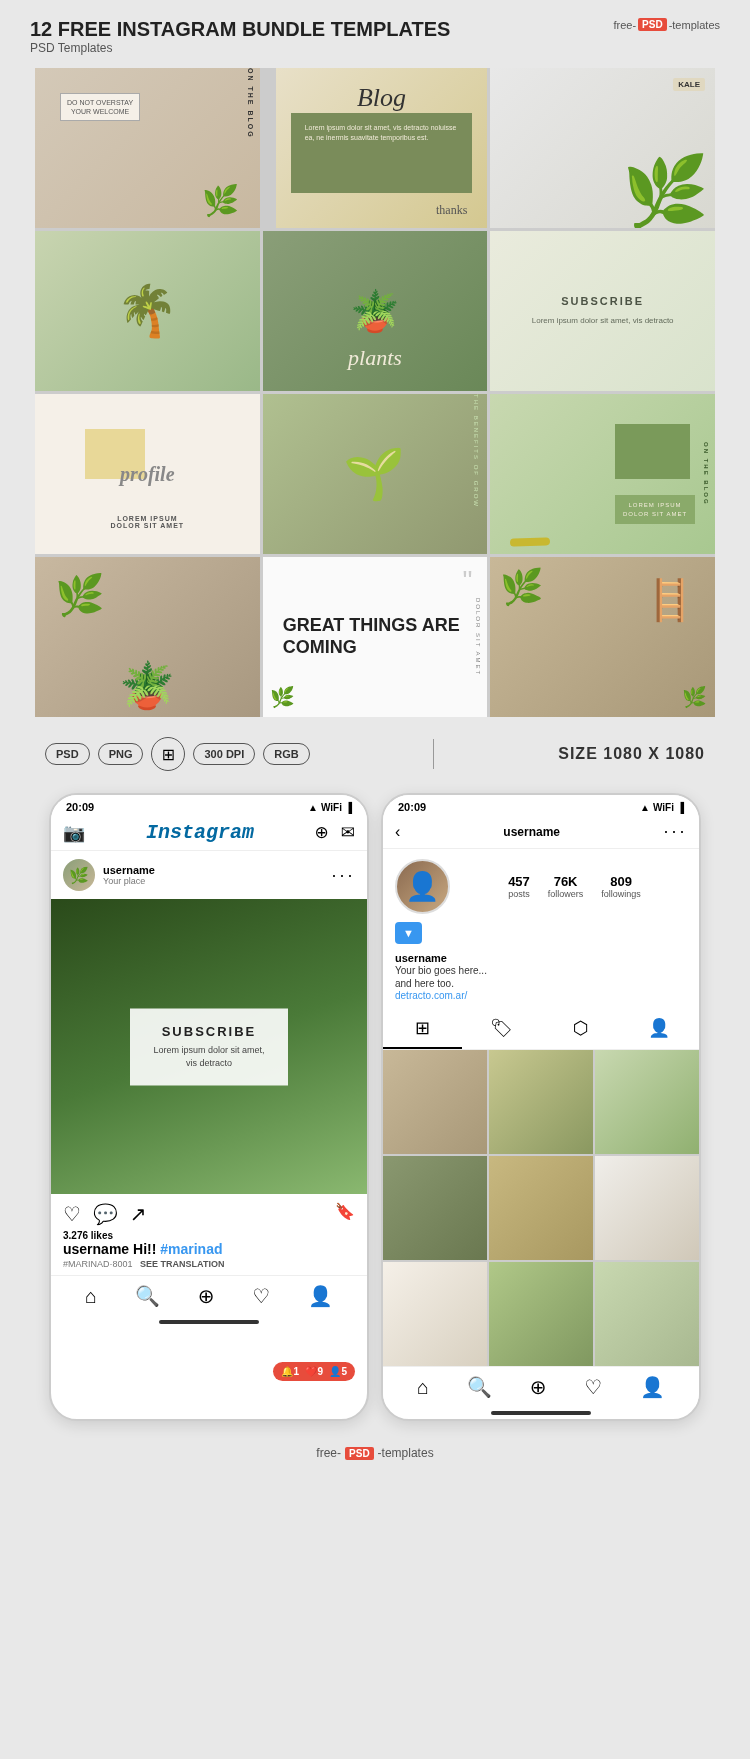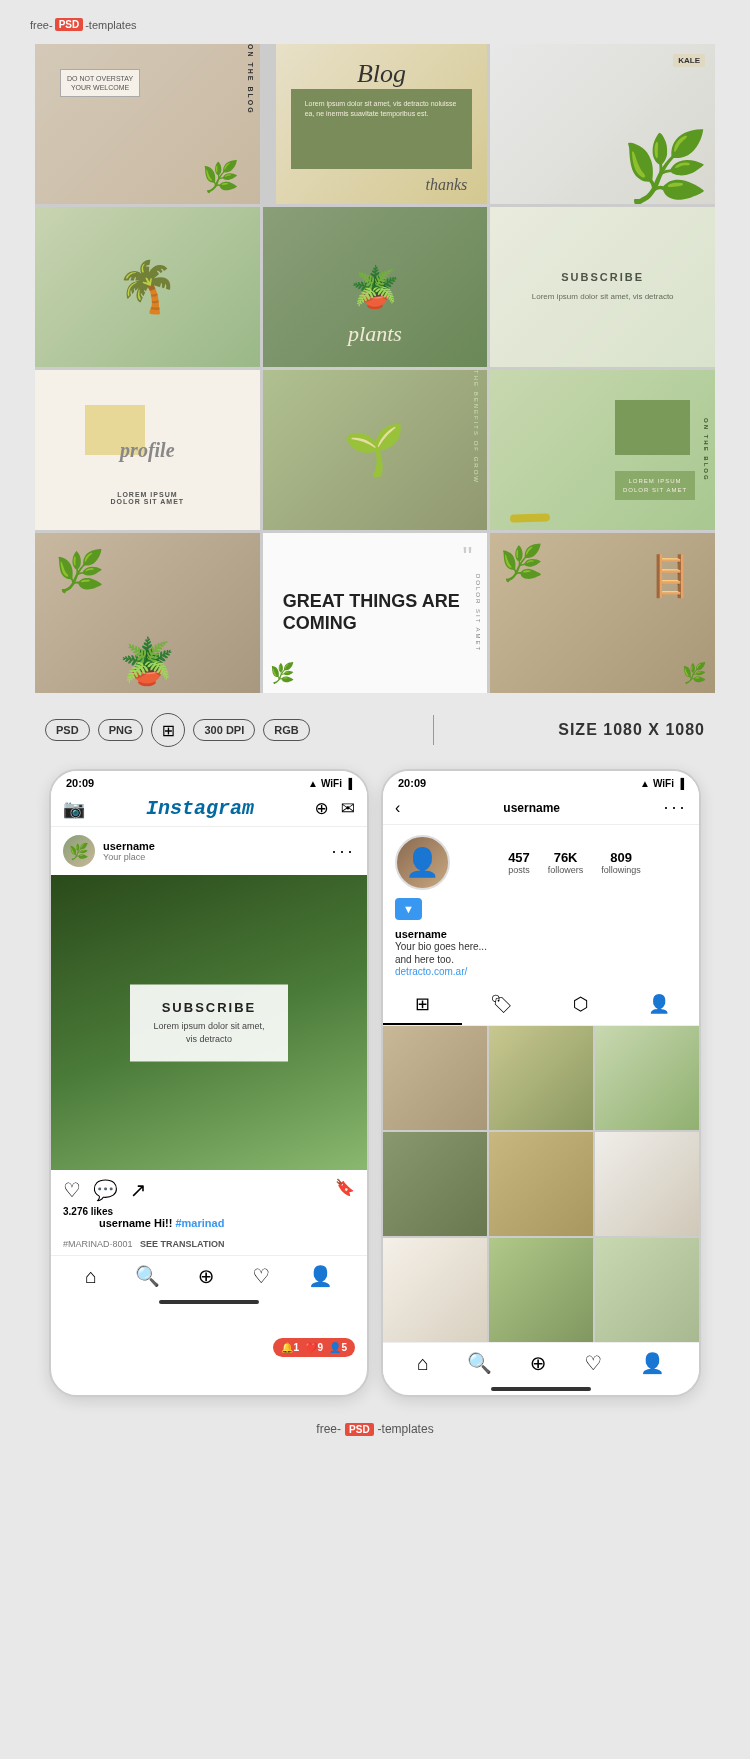--- a/index.html
+++ b/index.html
@@ -150,22 +150,21 @@
     .cell-2 .blog-text {
       font-size: 7px;
       color: #f0ead8;
       line-height: 1.4;
     }
     .cell-2 .thanks-text {
       position: absolute;
       bottom: 10px;
       right: 20px;
       font-family: 'Times New Roman', serif;
-      font-style: italic;
-      font-size: 16px;
+      font-size: 12px;
       color: #555;
     }
 
     
     .cell-3 .cell-inner { background: linear-gradient(135deg, #e8e8e8 0%, #d8d8d0 100%); }
     .cell-3 .plant-big {
       font-size: 70px;
       color: #4a7a3a;
       position: absolute;
       bottom: -5px;
@@ -518,23 +517,23 @@
       background: #fff;
     }
     .post-actions-left { display: flex; gap: 12px; font-size: 20px; }
 
     
     .post-meta {
       padding: 0 12px 6px;
       background: #fff;
     }
     .likes-count { font-size: 10px; font-weight: 700; color: #000; }
-    .caption-line { font-size: 11px; color: #000; margin-left: 36px; }
+    .caption-line { font-size: 14px; color: #000; }
     .caption-line span { font-weight: 700; }
-    .hashtag-line { font-size: 9px; color: #777; margin-top: 10px; }
+    .hashtag-line { font-size: 9px; color: #777; margin-top: 2px; }
 
     
     .phone-bottom-nav {
       display: flex;
       justify-content: space-around;
       align-items: center;
       padding: 8px 15px;
       border-top: 1px solid #eee;
       background: #fff;
     }
@@ -703,20 +702,24 @@
       height: 4px;
       background: #333;
       border-radius: 2px;
       margin: 4px auto;
     }
   </style>
 </head>
 <body>
 
 <div class="header">
+  <div class="header-left">
+    <h1>12 FREE INSTAGRAM BUNDLE TEMPLATES</h1>
+    <p>PSD Templates</p>
+  </div>
   <div class="header-right">
     <span class="brand-logo">
       <span>free-</span>
         <span class="brand-psd">PSD</span>
         <span>-templates</span>
     </span>
   </div>
 </div>
 
 <div class="template-grid">

